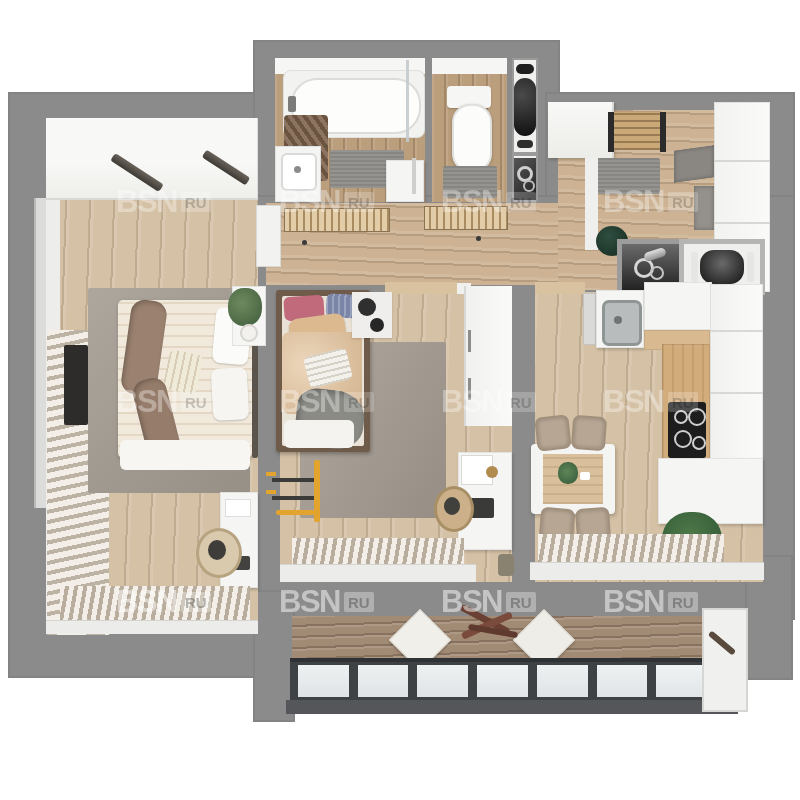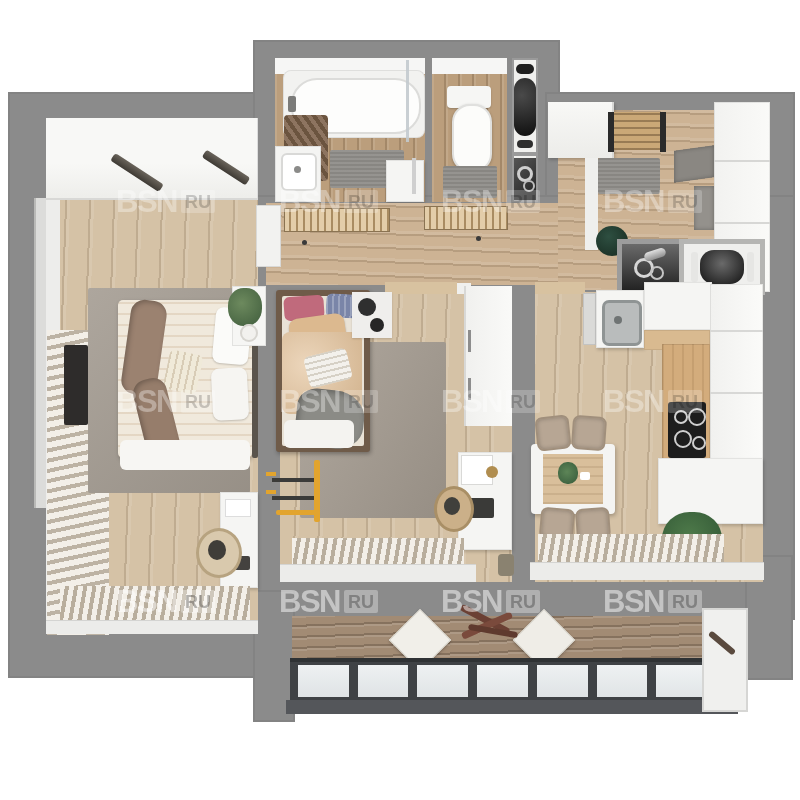--- a/index.html
+++ b/index.html
@@ -16,21 +16,21 @@
   .blinds-side{background-image:repeating-linear-gradient(168deg,#f3efe8 0 6px,#bdb3a4 6px 10px);}
   .slatmat{background-image:repeating-linear-gradient(90deg,#e3cda9 0 5px,#a98c62 5px 7px);box-shadow:inset 0 0 0 1px #8a7352;}
   .sill{background:#ececea;box-shadow:inset 0 1px 0 rgba(0,0,0,0.10);}
   .mat{background:#8f8d89;background-image:repeating-linear-gradient(0deg,rgba(255,255,255,0.06) 0 2px,rgba(0,0,0,0.05) 2px 4px);border-radius:2px;}
   .chairbe{background:#b7a694;border:2px solid #a08f7c;border-radius:7px;box-shadow:inset 0 0 4px rgba(0,0,0,0.25);}
   .ring{border-radius:50%;background:transparent;}
   
   .wm{position:absolute;display:flex;align-items:center;gap:4px;opacity:0.40;pointer-events:none;}
   .wm.r3{opacity:0.58;}
   .wm .wt{font-size:31px;font-weight:800;letter-spacing:-1.5px;color:rgba(255,255,255,0.85);line-height:1;}
-  .wm .wb{font-size:18px;font-weight:800;color:rgba(95,95,95,0.75);background:rgba(255,255,255,0.55);padding:3px 4px 2px 4px;border-radius:2px;line-height:1;}
+  .wm .wb{font-size:15px;font-weight:800;color:rgba(95,95,95,0.75);background:rgba(255,255,255,0.55);padding:3px 4px 2px 4px;border-radius:2px;line-height:1;}
 </style>
 </head>
 <body>
 
 <div class="stage">
 
   <div class="wall" style="left:8px;top:92px;width:277px;height:586px;"></div>
   <div class="wall" style="left:253px;top:40px;width:307px;height:165px;"></div>
   <div class="wall" style="left:545px;top:92px;width:250px;height:200px;"></div>
   <div class="wall" style="left:253px;top:195px;width:542px;height:425px;"></div>

